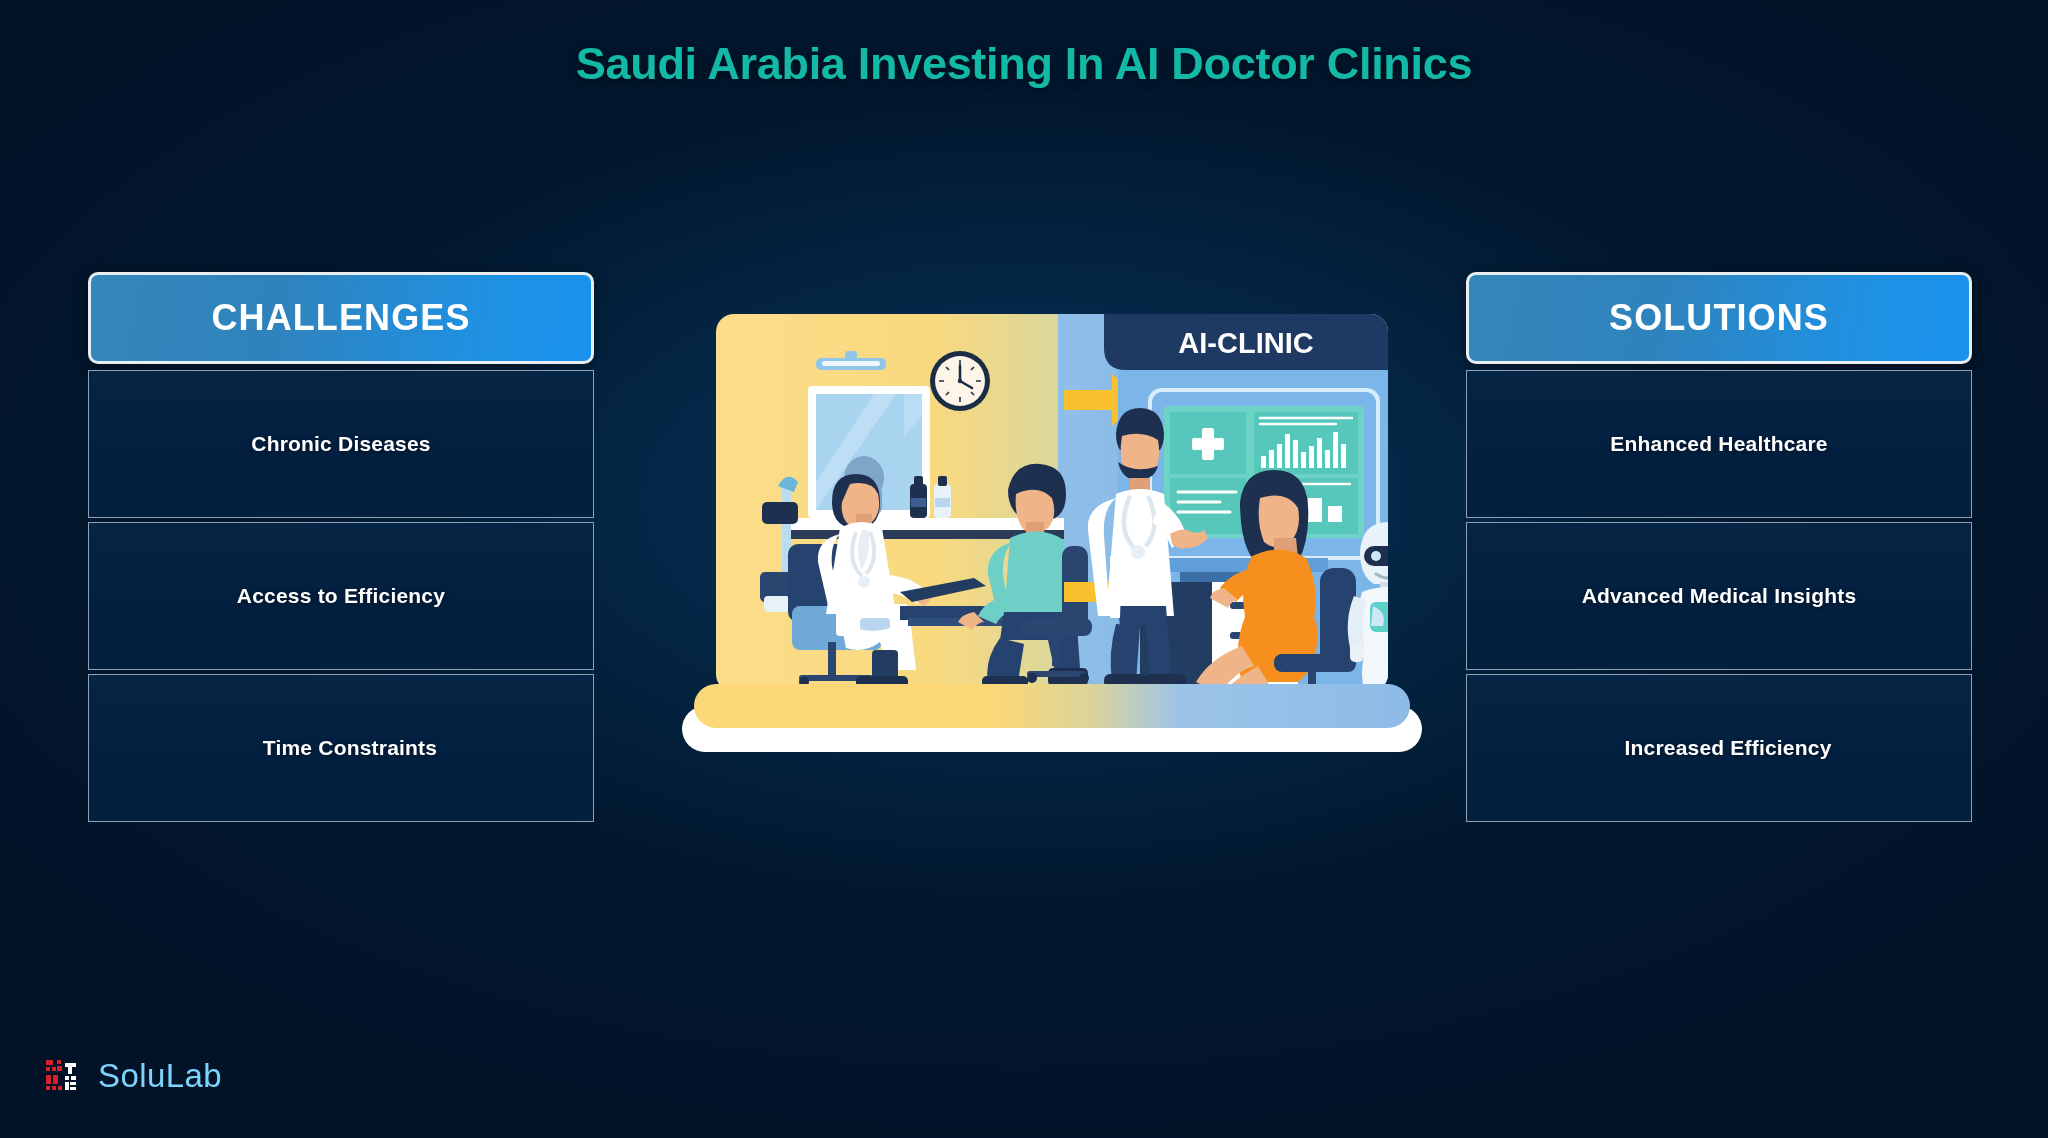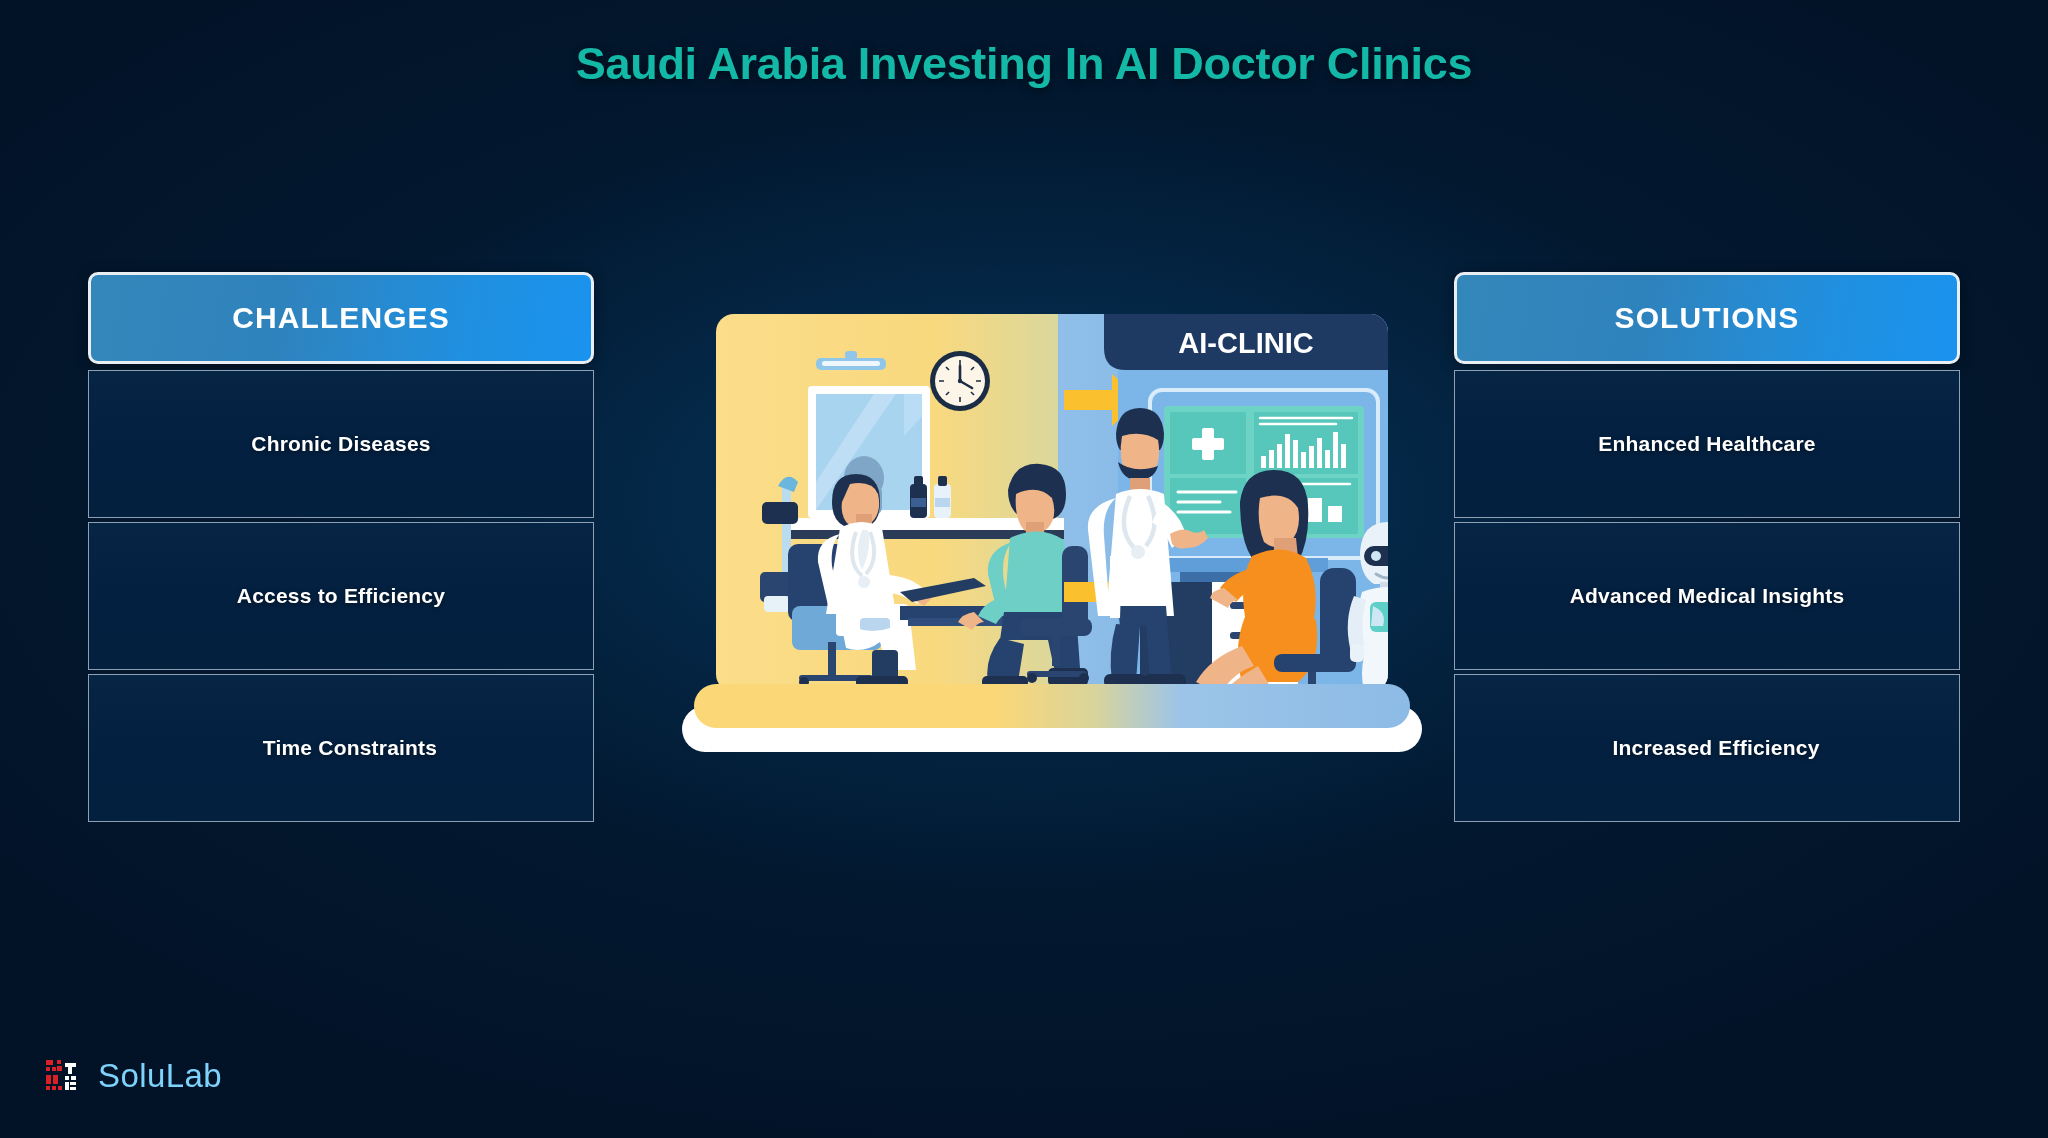--- a/index.html
+++ b/index.html
@@ -30,31 +30,31 @@
     text-shadow:0 2px 10px rgba(0,0,0,0.55);
   }
 
   
   .col {
     position:absolute;
     top:272px;
     width:506px;
   }
   .col-left  { left:88px;  }
-  .col-right { right:88px; }
+  .col-right { right:76px; }
 
   .col-header {
     height:92px;
     border-radius:10px;
     border:3px solid #e9eef3;
     display:flex;
     align-items:center;
     justify-content:center;
     color:#ffffff;
-    font-size:30px;
+    font-size:36px;
     font-weight:bold;
     letter-spacing:1.1px;
     background:linear-gradient(100deg, #3487ba 0%, #2f83bd 38%, #2090e0 75%, #1a93ef 100%);
     box-shadow:0 3px 14px rgba(0,0,0,0.4);
   }
 
   .col-items { margin-top:6px; }
 
   .item {
     height:148px;

